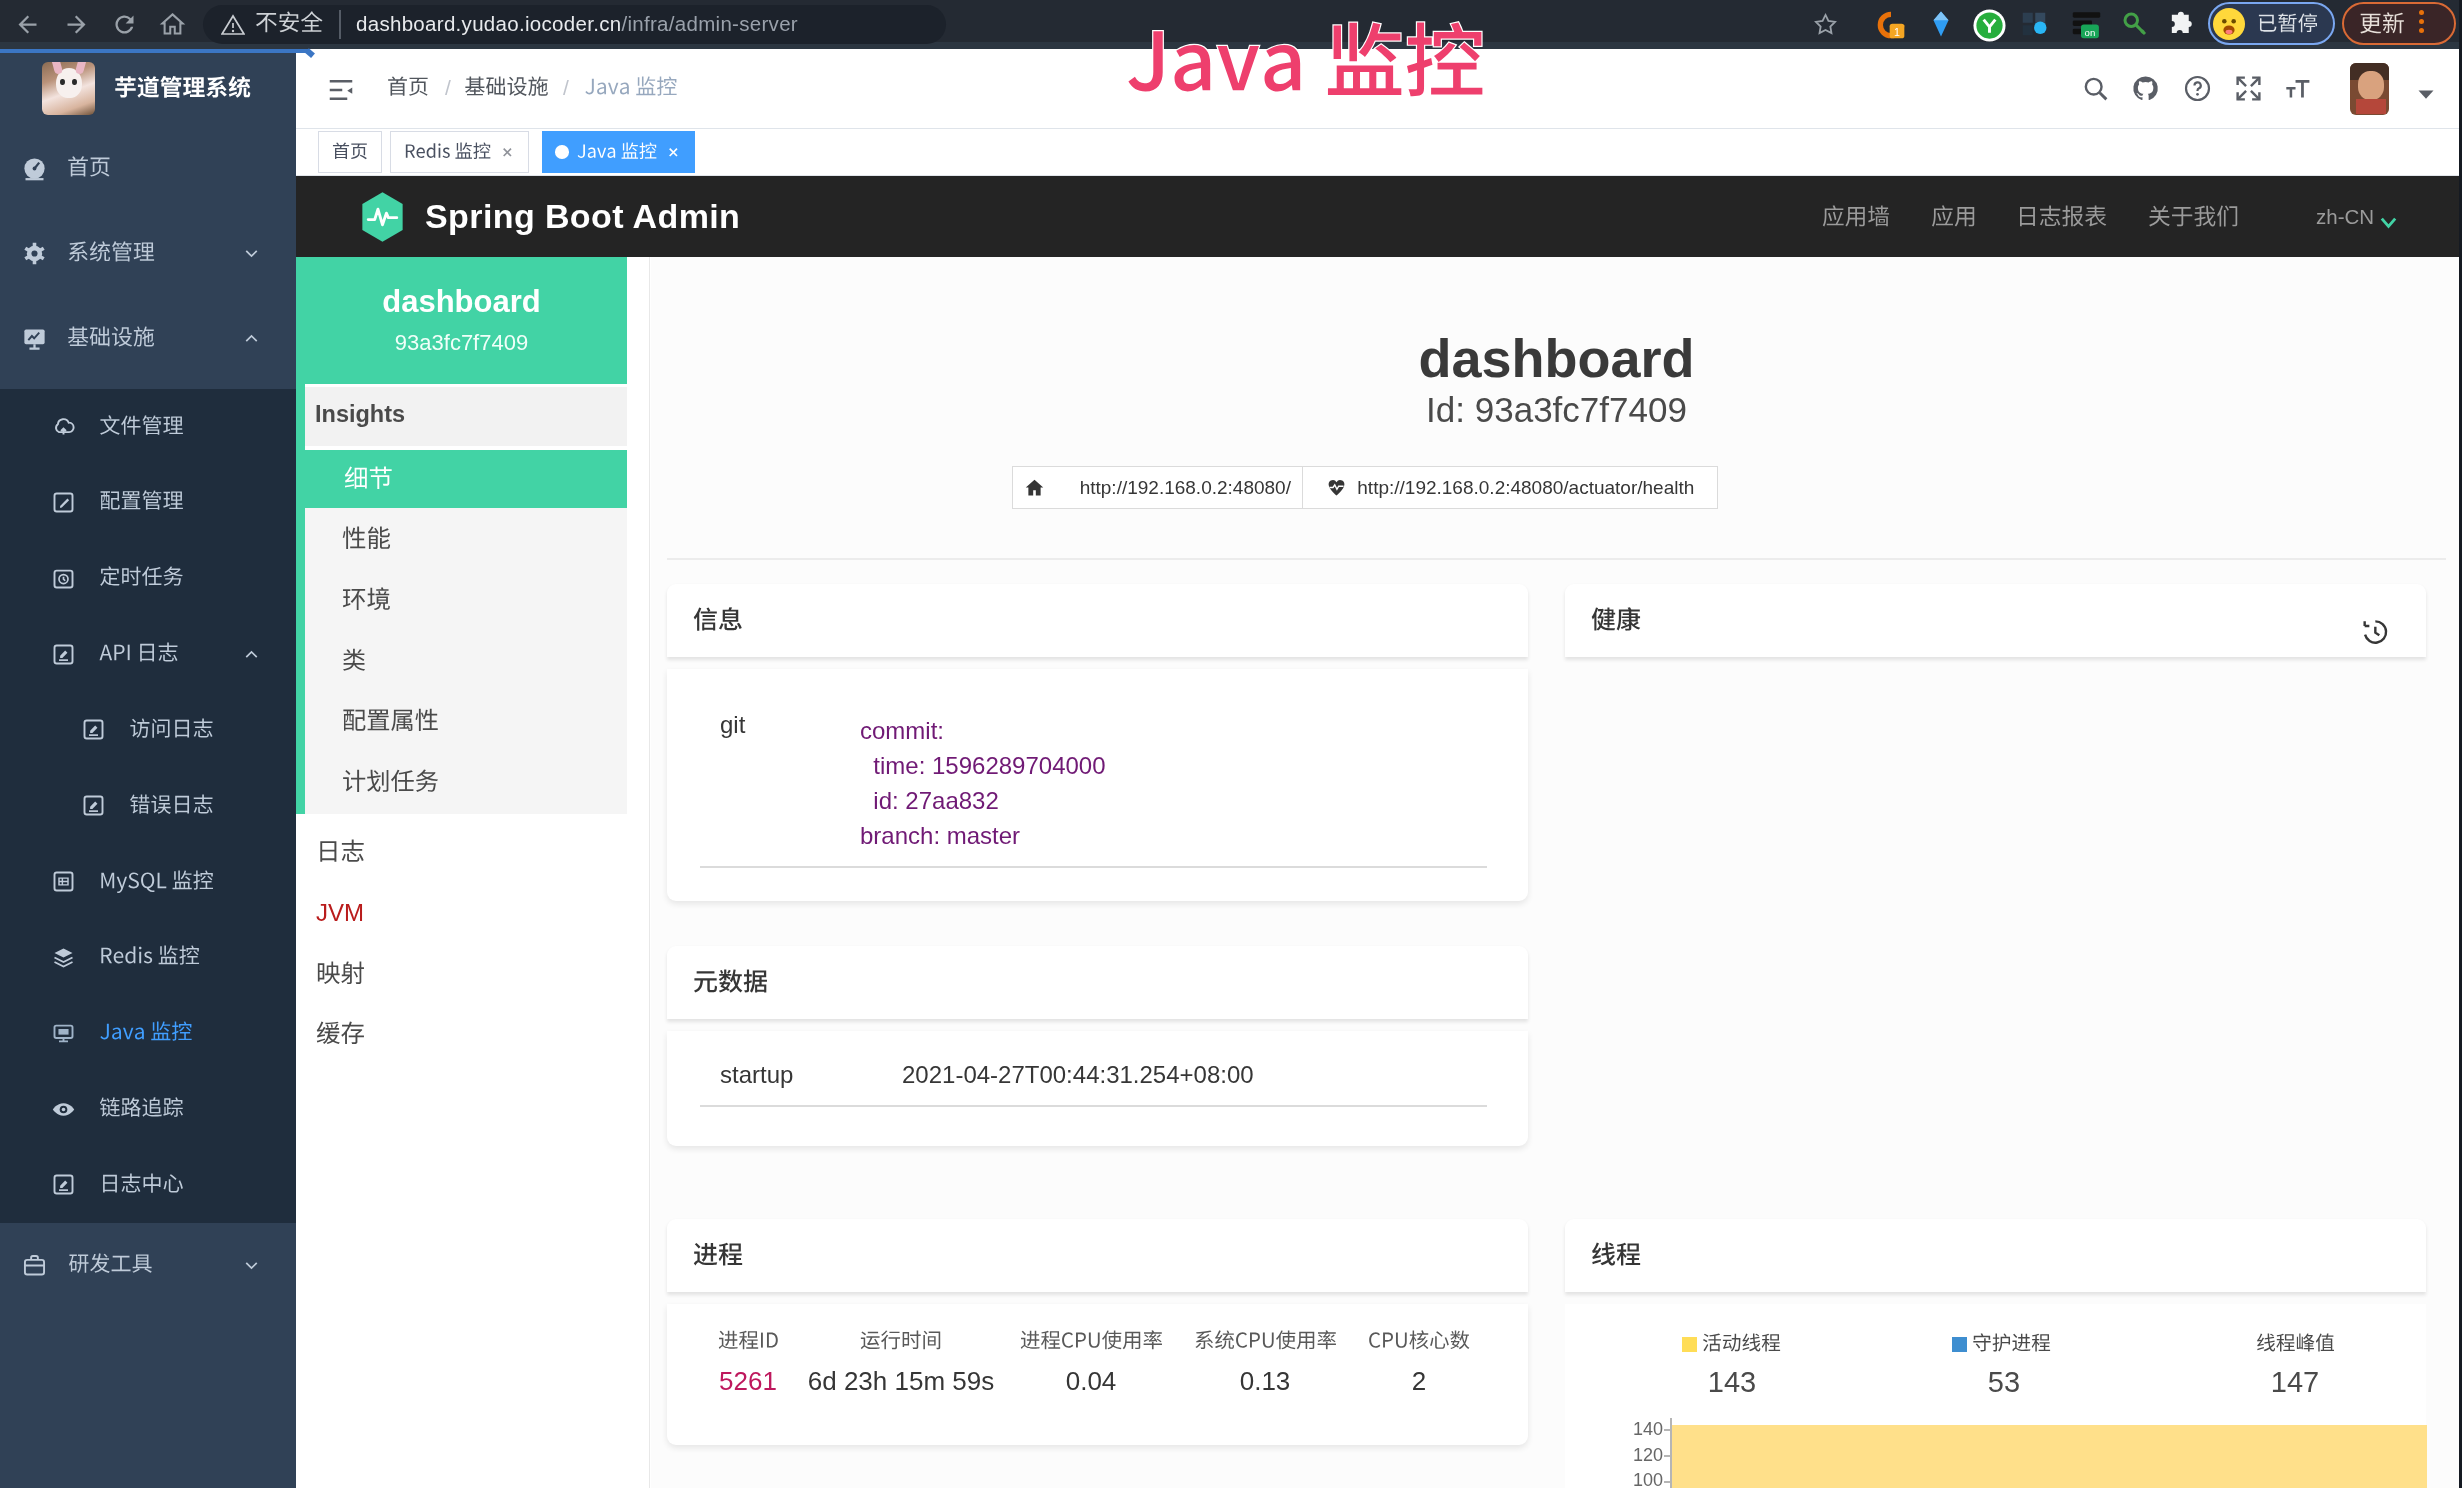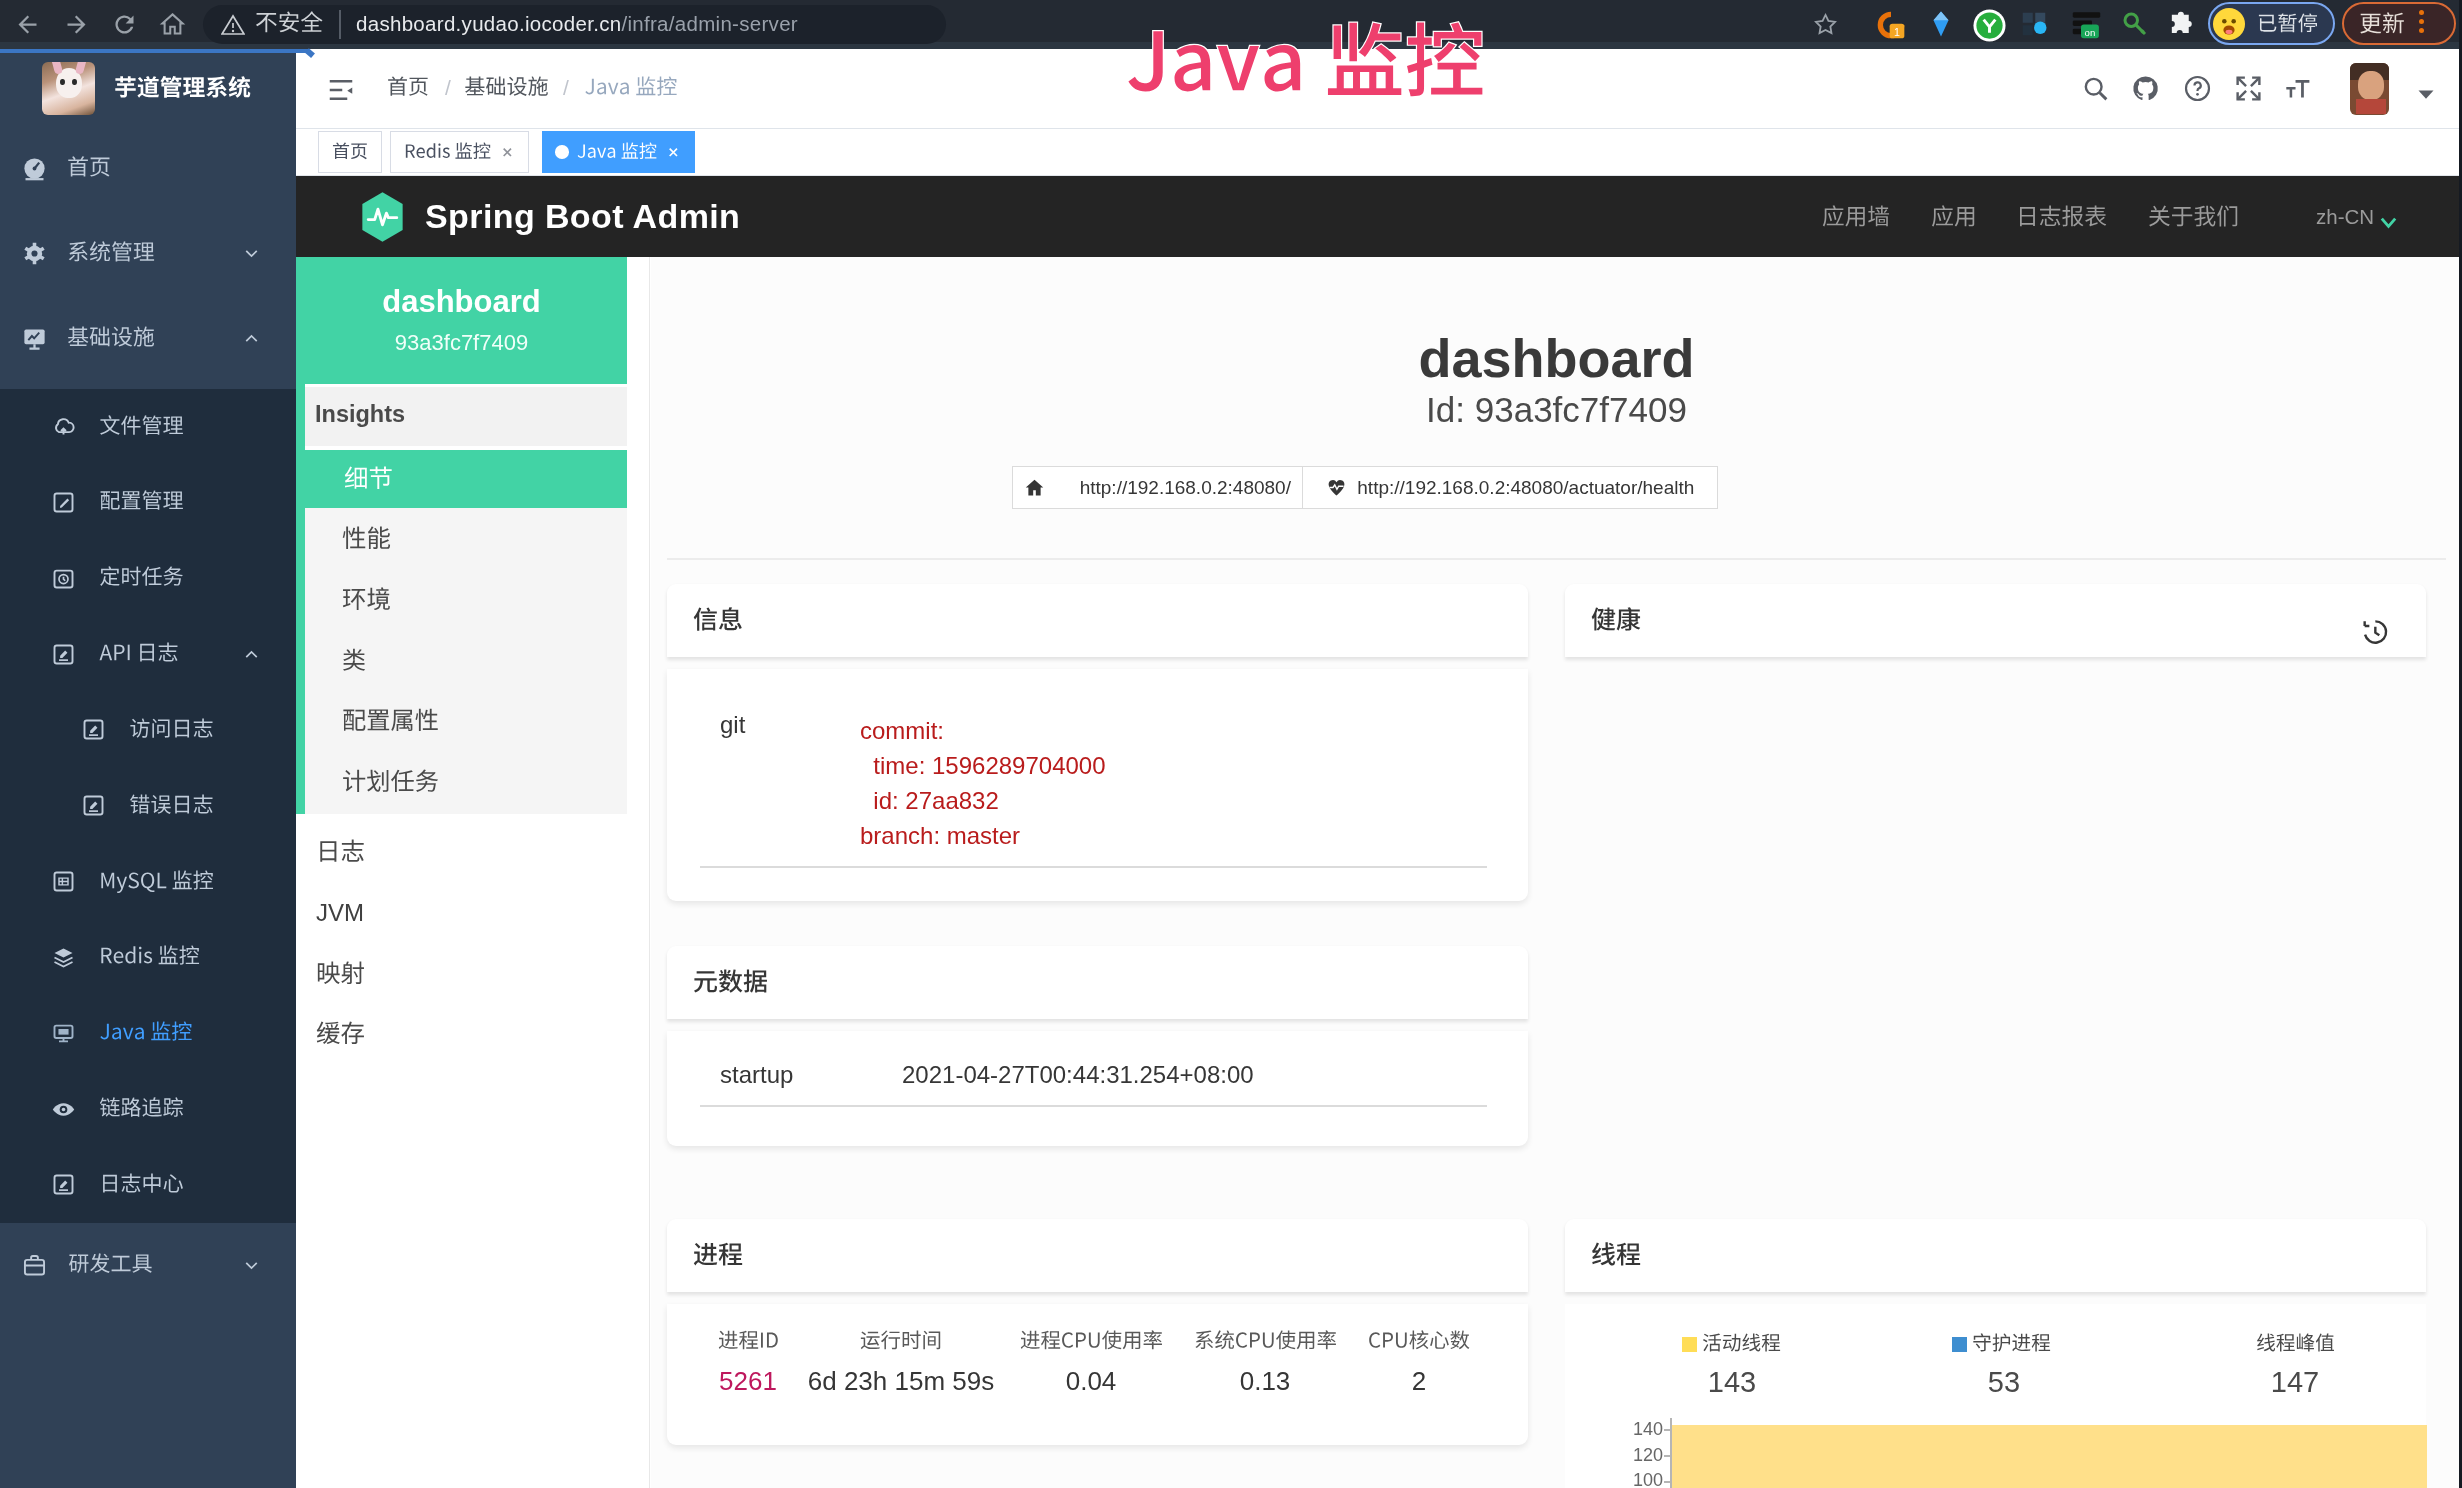--- a/index.html
+++ b/index.html
@@ -719,21 +719,21 @@
       </svg>
     </div>
     <div class="ab" style="left:20px;top:582px">
       <svg width="49" height="28" viewBox="0 0 64.0 36.5" style="display:block">
         <g fill="#4a4a4a" transform="translate(0,27.5) scale(0.03200,-0.03200)">
           <use href="#gR35" x="0"></use>
           <use href="#gR36" x="1000"></use>
         </g>
       </svg>
     </div>
-    <div class="ab" style="left:20px;top:642px;font-size:24px;color:#404040;">JVM</div>
+    <div class="ab" style="left:20px;top:642px;font-size:24px;color:#b91c1c;">JVM</div>
     <div class="ab" style="left:20px;top:704px">
       <svg width="49" height="28" viewBox="0 0 64.0 36.5" style="display:block">
         <g fill="#4a4a4a" transform="translate(0,27.5) scale(0.03200,-0.03200)">
           <use href="#gR85" x="0"></use>
           <use href="#gR86" x="1000"></use>
         </g>
       </svg>
     </div>
     <div class="ab" style="left:20px;top:764px">
       <svg width="49" height="28" viewBox="0 0 64.0 36.5" style="display:block">
@@ -768,21 +768,21 @@
         <svg width="50" height="28.5" viewBox="0 0 66.0 37.6" style="display:block">
           <g fill="#363636" transform="translate(0,28.4) scale(0.03300,-0.03300)">
             <use href="#gM89" x="0"></use>
             <use href="#gM90" x="1000"></use>
           </g>
         </svg>
       </div>
     </div>
     <div class="ab" style="left:16px;top:412px;width:861px;height:232px;background:#fff;border-radius:0 0 9px 9px;box-shadow:0 3px 6px rgba(10,10,10,.09);">
       <div class="ab" style="left:53px;top:42px;font-size:24px;color:#363636;">git</div>
-      <div class="ab" style="left:193px;top:44px;font-size:24px;color:#b91c1c;line-height:35px;">commit:<br>&nbsp;&nbsp;time: 1596289704000<br>&nbsp;&nbsp;id: 27aa832<br>branch: master</div>
+      <div class="ab" style="left:193px;top:44px;font-size:24px;color:#701a75;line-height:35px;">commit:<br>&nbsp;&nbsp;time: 1596289704000<br>&nbsp;&nbsp;id: 27aa832<br>branch: master</div>
       <div class="ab" style="left:33px;top:197px;width:787px;height:1.5px;background:#dbdbdb;"></div>
     </div>
     <div class="ab" style="left:914px;top:327px;width:861px;height:73px;background:#fff;border-radius:9px 9px 0 0;box-shadow:0 2.3px 3.8px rgba(10,10,10,.10);">
       <div class="ab" style="left:26px;top:23px">
         <svg width="50" height="28.5" viewBox="0 0 66.0 37.6" style="display:block">
           <g fill="#363636" transform="translate(0,28.4) scale(0.03300,-0.03300)">
             <use href="#gM91" x="0"></use>
             <use href="#gM92" x="1000"></use>
           </g>
         </svg>

